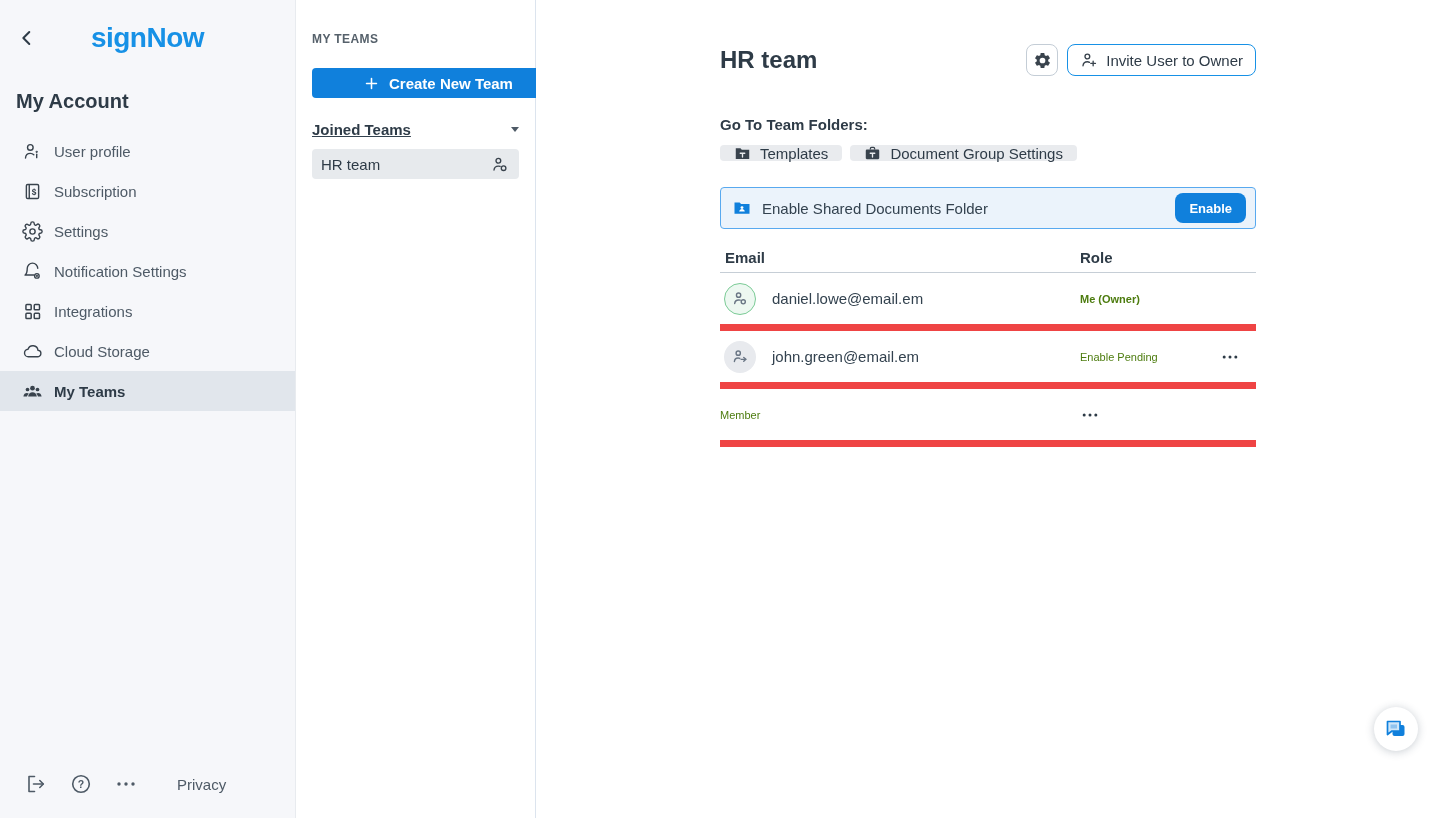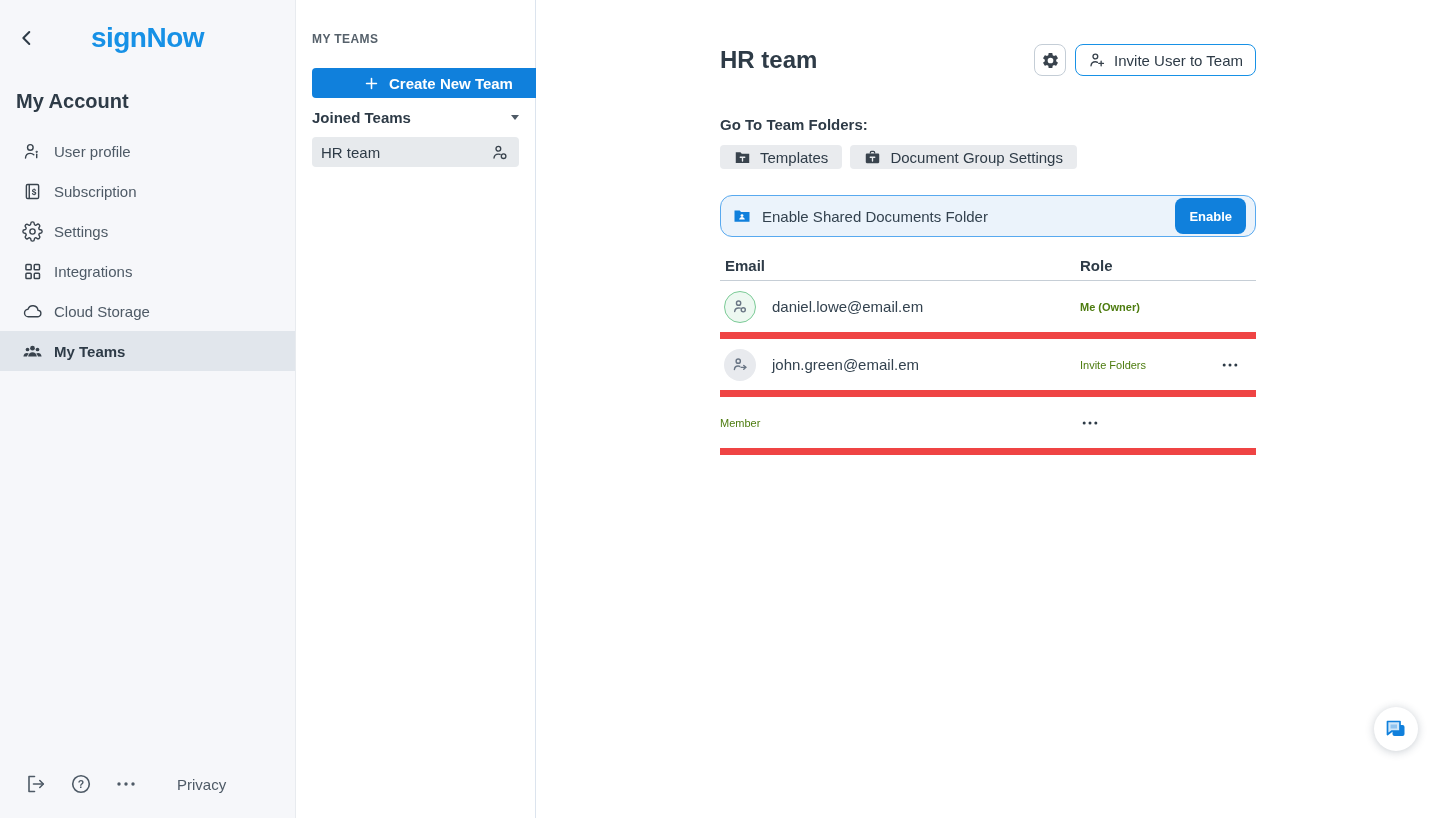--- a/index.html
+++ b/index.html
@@ -16,46 +16,46 @@
   .nav-item .ic { width:21px; height:21px; display:flex; align-items:center; justify-content:center; color:#39434D; flex-shrink:0; }
   .nav-item.selected { background:#E1E6EC; color:#2E3B47; font-weight:700; }
   .sb-footer { position:absolute; left:24px; bottom:22px; display:flex; align-items:center; gap:21px; }
   .sb-footer .fbtn { width:24px; height:24px; background:none; border:none; color:#4E5A66; cursor:pointer; padding:0; }
   .privacy { font-size:15px; color:#4E5A66; text-decoration:none; margin-left:18px; cursor:pointer; }
 
   
   .teams-panel { width:240px; height:818px; background:#fff; border-right:1px solid #DCE4EE; flex-shrink:0; padding:0 16px; }
   .tp-label { font-size:12px; font-weight:700; letter-spacing:.4px; color:#56616B; margin-top:32px; }
   .create-btn { margin-top:22px; width:252px; height:30px; background:#1080DC; color:#fff; border:none; border-radius:4px; font-size:15px; font-weight:700; display:flex; align-items:center; justify-content:center; gap:9px; cursor:pointer; font-family:inherit; }
-  .joined-row { margin-top:11px; display:flex; align-items:center; justify-content:space-between; cursor:pointer; }
+  .joined-row { margin-top:23px; display:flex; align-items:center; justify-content:space-between; cursor:pointer;text-decoration:underline; }
   .joined-label { font-size:15px; font-weight:700; color:#2E3B47; }
   .caret-down { width:0; height:0; border-left:4px solid transparent; border-right:4px solid transparent; border-top:5px solid #4E5A66; }
   .team-item { margin-top:11px; height:30px; background:#E7EAED; border-radius:4px; display:flex; align-items:center; justify-content:space-between; padding:0 9px; cursor:pointer; }
   .team-item .tname { font-size:15px; color:#2E3B47; }
   .team-item .ic { width:19px; height:19px; color:#39434D; }
 
   
   .main { flex:1; position:relative; background:#fff; }
   .content { width:536px; margin-left:184px; padding-top:44px; }
   .title-row { display:flex; align-items:center; justify-content:space-between; }
   .page-title { font-size:24px; font-weight:700; color:#2E3B47; }
   .title-actions { display:flex; gap:9px; }
   .gear-btn { width:32px; height:32px; border:1px solid #C4CDD6; border-radius:8px; background:#fff; color:#39434D; display:flex; align-items:center; justify-content:center; cursor:pointer; }
   .invite-btn { height:32px; border:1.5px solid #1791E6; border-radius:8px; background:#fff; display:flex; align-items:center; gap:7px; padding:0 12px; font-size:15px; color:#2E3B47; cursor:pointer; font-family:inherit; font-weight:500; }
   .invite-btn .ic { width:19px; height:19px; color:#39434D; }
 
   .folders-label { margin-top:40px; font-size:15px; font-weight:700; color:#2E3B47; }
   .folder-btns { margin-top:12px; display:flex; gap:8px; }
-  .gray-btn { height:24px; background:#E9EBEE; border:none; border-radius:4px; display:flex; align-items:center; gap:9px; padding:0 14px; font-size:15px; color:#2E3B47; font-weight:500; cursor:pointer; font-family:inherit; }
+  .gray-btn { height:16px; background:#E9EBEE; border:none; border-radius:4px; display:flex; align-items:center; gap:9px; padding:0 14px; font-size:15px; color:#2E3B47; font-weight:500; cursor:pointer; font-family:inherit; }
   .gray-btn .ic { width:17px; height:17px; color:#39434D; }
 
-  .banner { margin-top:26px; height:42px; background:#EBF3FB; border:1px solid #58A9EF; border-radius:12px; display:flex; align-items:center; padding:0 9px 0 12px; }
+  .banner { margin-top:26px; height:42px; background:#EBF3FB; border:1px solid #58A9EF; border-radius:4px; display:flex; align-items:center; padding:0 9px 0 12px; }
   .banner .ic { width:18px; height:18px; flex-shrink:0; }
   .banner-text { font-size:15px; color:#33424F; margin-left:11px; flex:1; }
-  .enable-btn { background:#1080DC; color:#fff; border:none; border-radius:8px; font-size:13px; font-weight:700; padding:0 14px; height:36px; cursor:pointer; font-family:inherit; }
+  .enable-btn { background:#1080DC; color:#fff; border:none; border-radius:8px; font-size:13px; font-weight:700; padding:0 14px; height:30px; cursor:pointer; font-family:inherit; }
 
   .table { margin-top:14px; }
   .thead { display:grid; grid-template-columns:360px 1fr; align-items:center; height:30px; border-bottom:1px solid #C6CED6; }
   .th { font-size:15px; font-weight:700; color:#2E3B47; }
   .th:first-child { padding-left:5px; }
   .trow { display:grid; grid-template-columns:360px 1fr 36px; align-items:center; height:58px; border-bottom:7px solid #ef4444; }
   .cell-email { display:flex; align-items:center; padding-left:4px; }
   .avatar { width:32px; height:32px; border-radius:50%; display:flex; align-items:center; justify-content:center; margin-right:16px; flex-shrink:0; }
   .avatar.owner { background:#EDF8F1; border:1.5px solid #7BCB96; }
   .avatar.invited { background:#E8EAEE; }
@@ -111,20 +111,30 @@
       <span class="ic">
         <svg viewBox="0 0 24 24" width="21" height="21" fill="none" stroke="currentColor" stroke-width="1.6" stroke-linecap="round" stroke-linejoin="round">
           <circle cx="12" cy="12" r="3"></circle>
           <path d="M19.4 15a1.65 1.65 0 0 0 .33 1.82l.06.06a2 2 0 0 1-2.83 2.83l-.06-.06a1.65 1.65 0 0 0-1.82-.33 1.65 1.65 0 0 0-1 1.51V21a2 2 0 0 1-4 0v-.09A1.65 1.65 0 0 0 9 19.4a1.65 1.65 0 0 0-1.82.33l-.06.06a2 2 0 0 1-2.83-2.83l.06-.06a1.65 1.65 0 0 0 .33-1.82 1.65 1.65 0 0 0-1.51-1H3a2 2 0 0 1 0-4h.09A1.65 1.65 0 0 0 4.6 9a1.65 1.65 0 0 0-.33-1.82l-.06-.06a2 2 0 0 1 2.83-2.83l.06.06a1.65 1.65 0 0 0 1.82.33H9a1.65 1.65 0 0 0 1-1.51V3a2 2 0 0 1 4 0v.09a1.65 1.65 0 0 0 1 1.51 1.65 1.65 0 0 0 1.82-.33l.06-.06a2 2 0 0 1 2.83 2.83l-.06.06a1.65 1.65 0 0 0-.33 1.82V9a1.65 1.65 0 0 0 1.51 1H21a2 2 0 0 1 0 4h-.09a1.65 1.65 0 0 0-1.51 1z"></path>
         </svg>
       </span>
       <span>Settings</span>
     </div>
     <div class="nav-item">
       <span class="ic">
+        <svg viewBox="0 0 24 24" width="21" height="21" fill="none" stroke="currentColor" stroke-width="1.6" stroke-linecap="round" stroke-linejoin="round">
+          <path d="M18 8.4a6 6 0 1 0-12 0c0 6-2.5 7.6-2.5 7.6h10"></path>
+          <circle cx="17" cy="17" r="2.6"></circle>
+            <circle cx="17" cy="17" r=".5" fill="currentColor"></circle>
+        </svg>
+      </span>
+      <span>Notification Settings</span>
+    </div>
+    <div class="nav-item">
+      <span class="ic">
         <svg viewBox="0 0 24 24" width="21" height="21" fill="none" stroke="currentColor" stroke-width="1.7">
           <rect x="4.5" y="4" width="6" height="6" rx="1"></rect>
             <rect x="14" y="4" width="6" height="6" rx="1"></rect>
           <rect x="4.5" y="14" width="6" height="6" rx="1"></rect>
             <rect x="14" y="14" width="6" height="6" rx="1"></rect>
         </svg>
       </span>
       <span>Integrations</span>
     </div>
     <div class="nav-item">
@@ -220,21 +230,21 @@
           </span>
         </button>
         <button class="invite-btn">
           <span class="ic">
             <svg viewBox="0 0 24 24" width="19" height="19" fill="none" stroke="currentColor" stroke-width="1.7" stroke-linecap="round">
               <circle cx="9.3" cy="7" r="3"></circle>
                 <path d="M3.8 18.6c.3-3 2.3-5 5.5-5 1 0 1.9.2 2.7.7"></path>
                 <path d="M16.6 12.8v5.8M13.7 15.7h5.8"></path>
             </svg>
           </span>
-          <span>Invite User to Team</span>
+          <span>Invite User to Owner</span>
         </button>
       </div>
     </div>
 
     <div class="folders-label">Go To Team Folders:</div>
 
     <div class="folder-btns">
       <button class="gray-btn">
         <span class="ic">
           <svg viewBox="0 0 24 24" width="17" height="17">
@@ -298,21 +308,21 @@
               <svg viewBox="0 0 24 24" width="17" height="17" fill="none" stroke="currentColor" stroke-width="2" stroke-linecap="round" stroke-linejoin="round">
                 <circle cx="8.8" cy="7.3" r="3"></circle>
                   <path d="M3.4 19c.3-3 2.2-5 5.1-5 .9 0 1.8.2 2.5.7"></path>
                   <path d="M12.8 16h6.6"></path>
                   <path d="M16.6 13.3l3 2.7-3 2.7"></path>
               </svg>
             </span>
           </span>
           <span class="email-text">john.green@email.em</span>
         </div>
-        <div class="role-text">Invite Folders</div>
+        <div class="role-text">Enable Pending</div>
         <button class="menu-btn">
           <span>
             <svg viewBox="0 0 24 24" width="20" height="20" fill="currentColor">
                 <circle cx="5" cy="12" r="1.8"></circle>
                 <circle cx="12" cy="12" r="1.8"></circle>
                 <circle cx="19" cy="12" r="1.8"></circle>
               </svg>
           </span>
         </button>
       </div>

